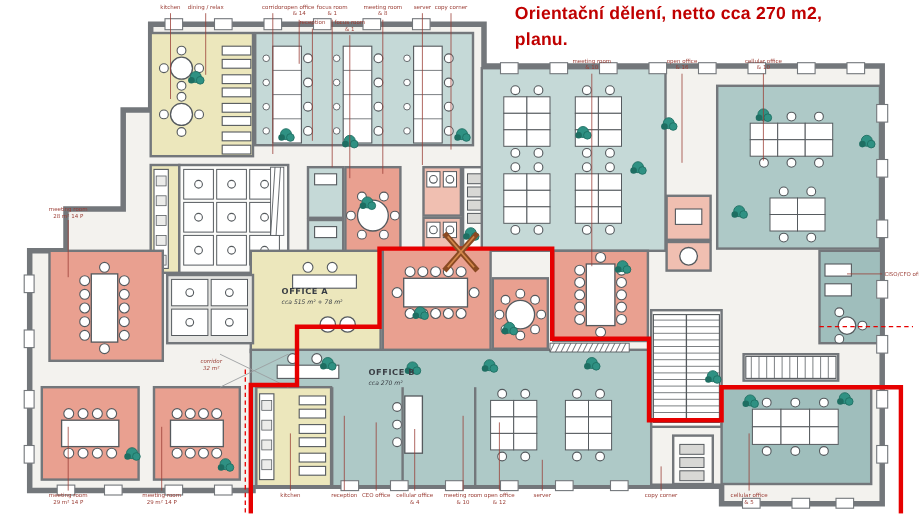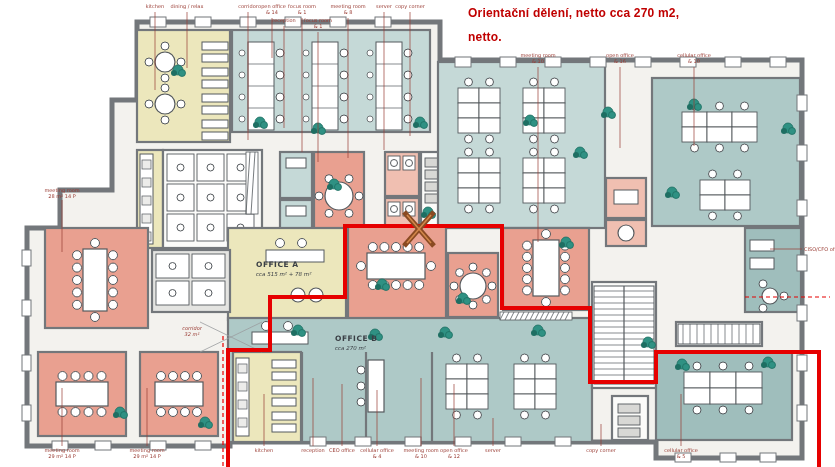--- a/index.html
+++ b/index.html
@@ -1,19 +1,19 @@
 <!DOCTYPE html>
 <html><head>
 <meta charset="utf-8">
 <style>
   html,body{margin:0;padding:0;background:#ffffff;}
   .stage{position:relative;width:835px;height:467px;background:#ffffff;overflow:hidden;
          font-family:"Liberation Sans",sans-serif;}
   .stage svg{position:absolute;left:0;top:0;}
-  .annotation{position:absolute;left:468px;top:1px;font-weight:bold;font-size:12px;
+  .annotation{position:absolute;left:468px;top:1px;font-weight:bold;font-size:16px;
               line-height:24px;letter-spacing:.2px;color:#c00000;
               font-family:"Liberation Sans",sans-serif;}
 </style>
 </head>
 <body>
 
 <div class="stage">
   <svg id="plan-svg" width="835" height="467" viewBox="0 0 835 467">
       <g>
         <path d="M137,22 L440,22 L440,60 L802,60 L802,458 L656,458 L656,442 L230,442 L230,446 L27,446 L27,228 L60,228 L60,190 L112,190 L112,100 L137,100 Z" fill="#f3f2ee" stroke="#73777b" stroke-width="5"></path>
@@ -757,15 +757,15 @@
           <text x="256" y="276" font-size="5.5" fill="#3a3f45" text-anchor="start" font-family="&quot;DejaVu Sans&quot;, sans-serif" font-style="italic">cca 515 m² + 78 m²</text>
         </g>
         <g>
           <text x="335" y="341" font-size="7.5" fill="#3a3f45" text-anchor="start" font-family="&quot;DejaVu Sans&quot;, sans-serif" font-weight="bold" letter-spacing=".5">OFFICE B</text>
           <text x="335" y="350" font-size="5.5" fill="#3a3f45" text-anchor="start" font-family="&quot;DejaVu Sans&quot;, sans-serif" font-style="italic">cca 270 m²</text>
         </g>
       </g>
     </svg>
   <div class="annotation">
     <div>Orientační dělení, netto cca 270 m2,</div>
-    <div>netto.</div>
+    <div>planu.</div>
   </div>
 </div>
 
 </body></html>

